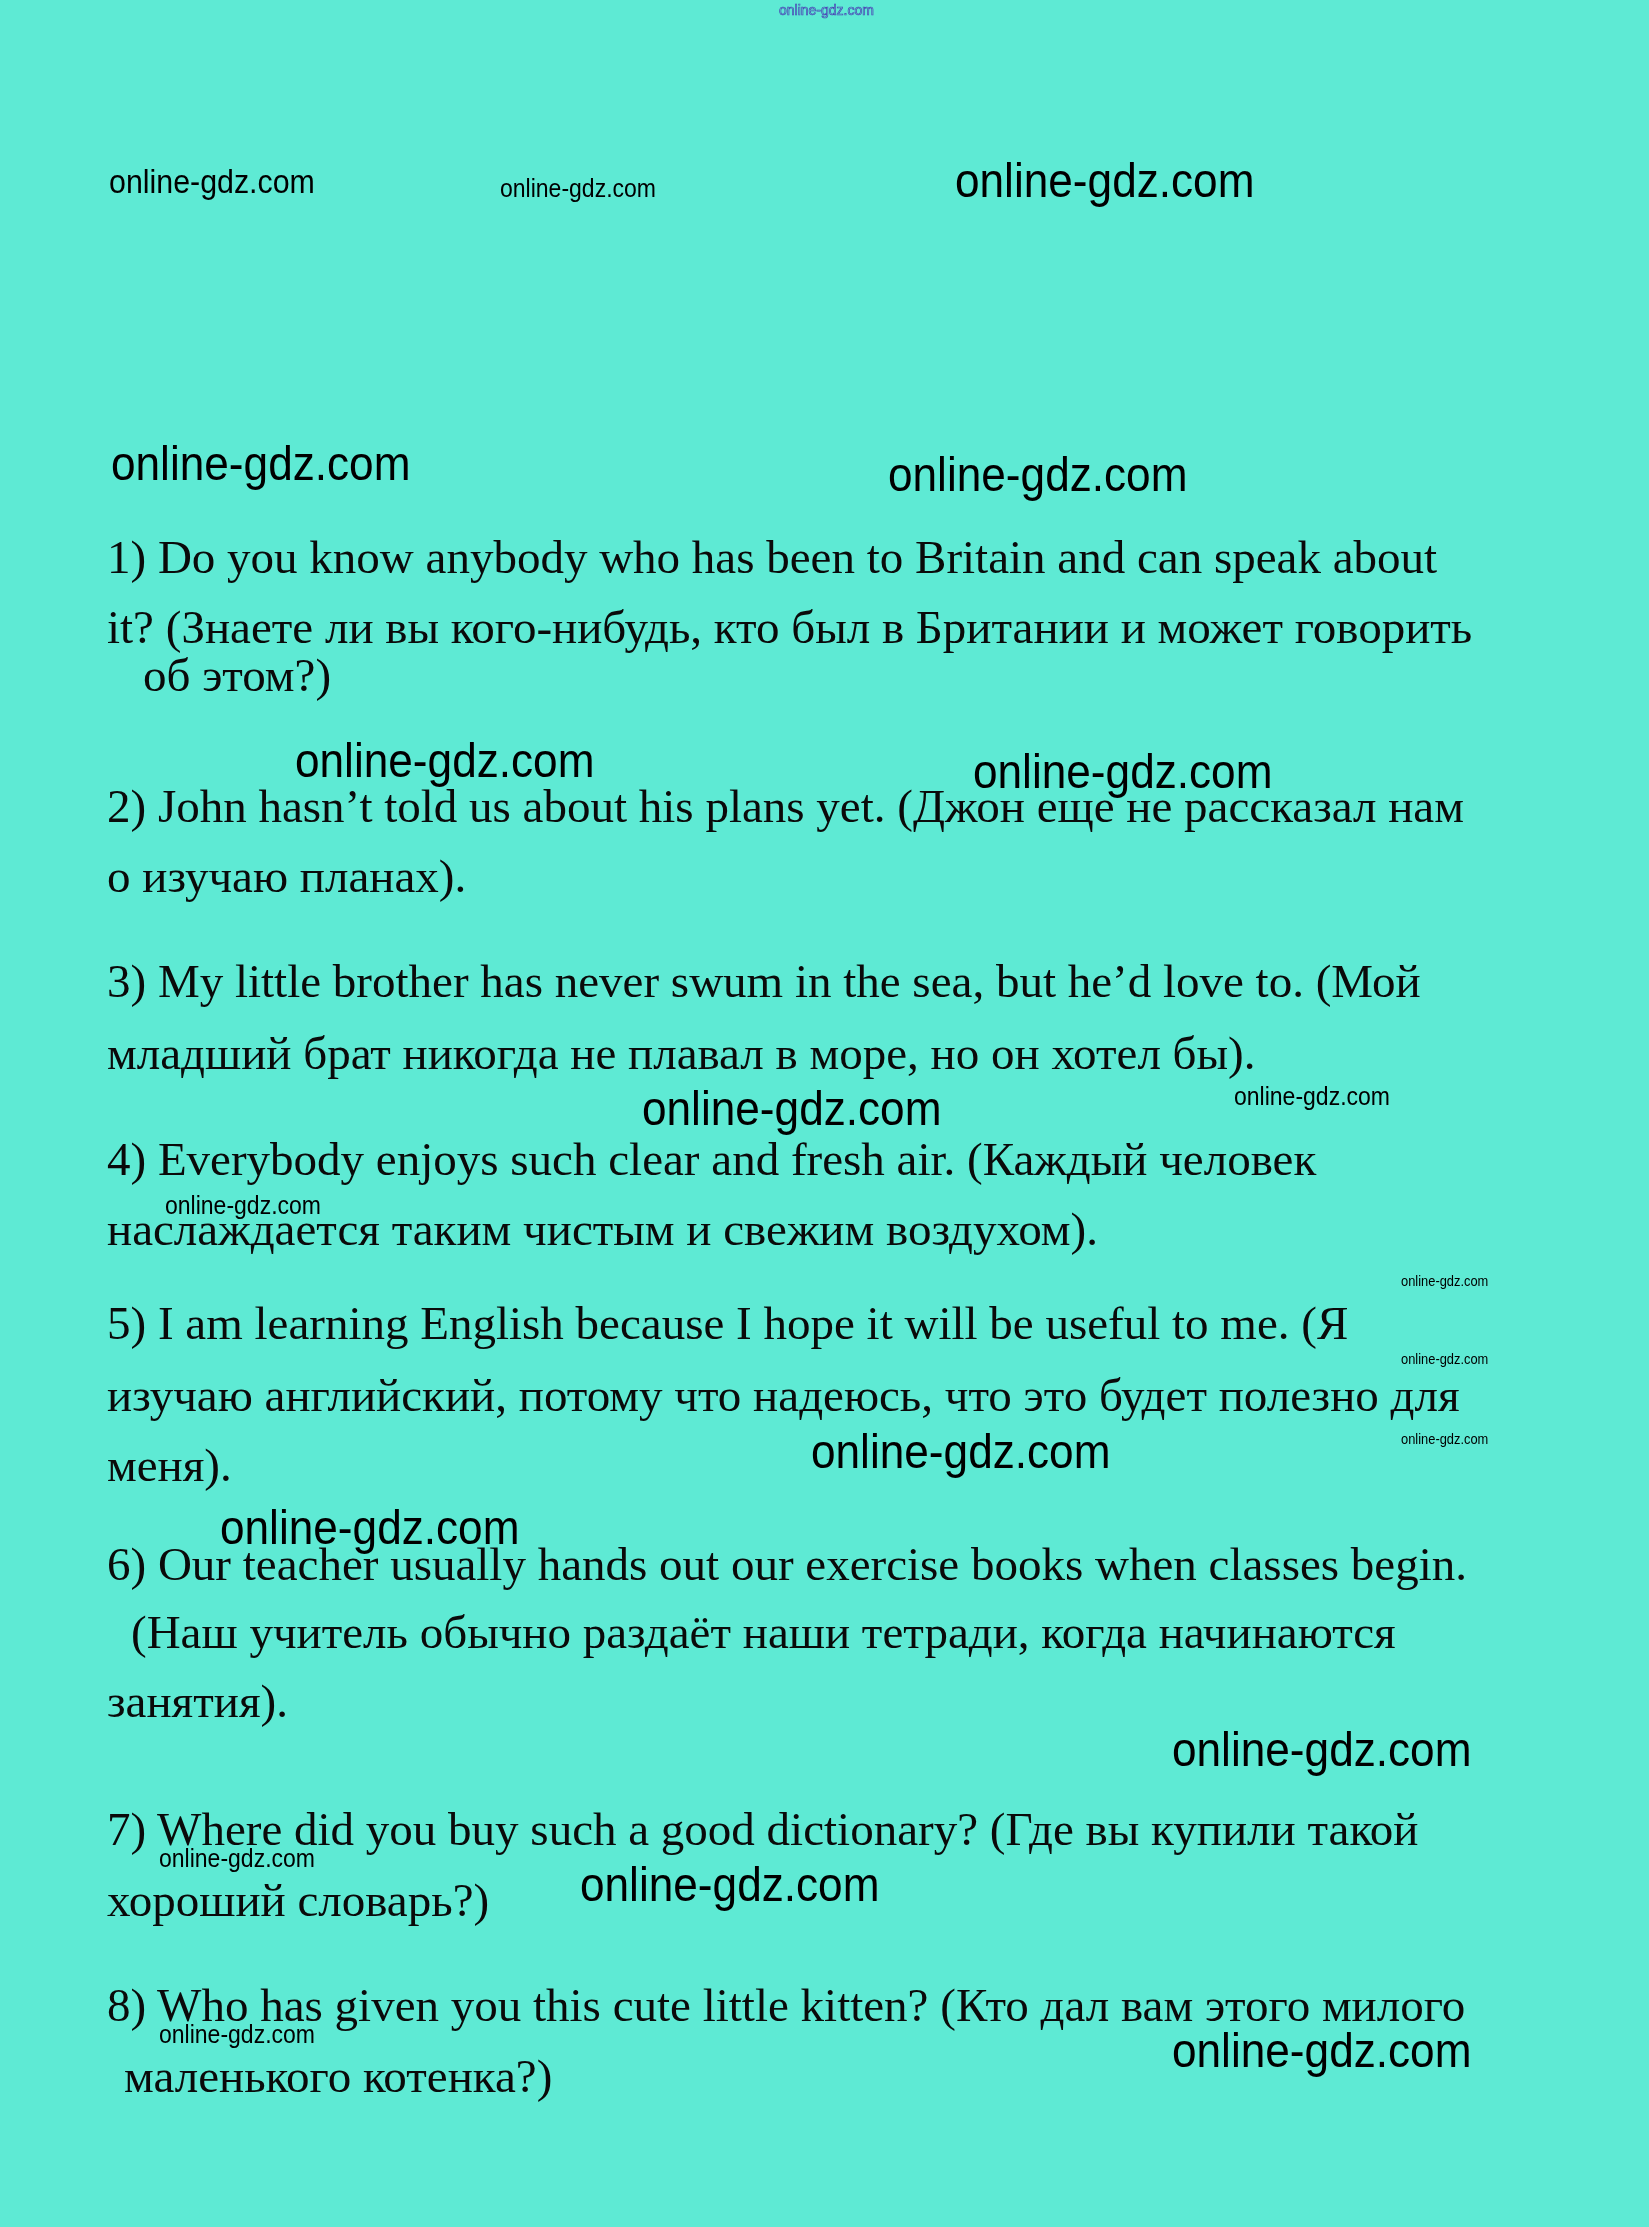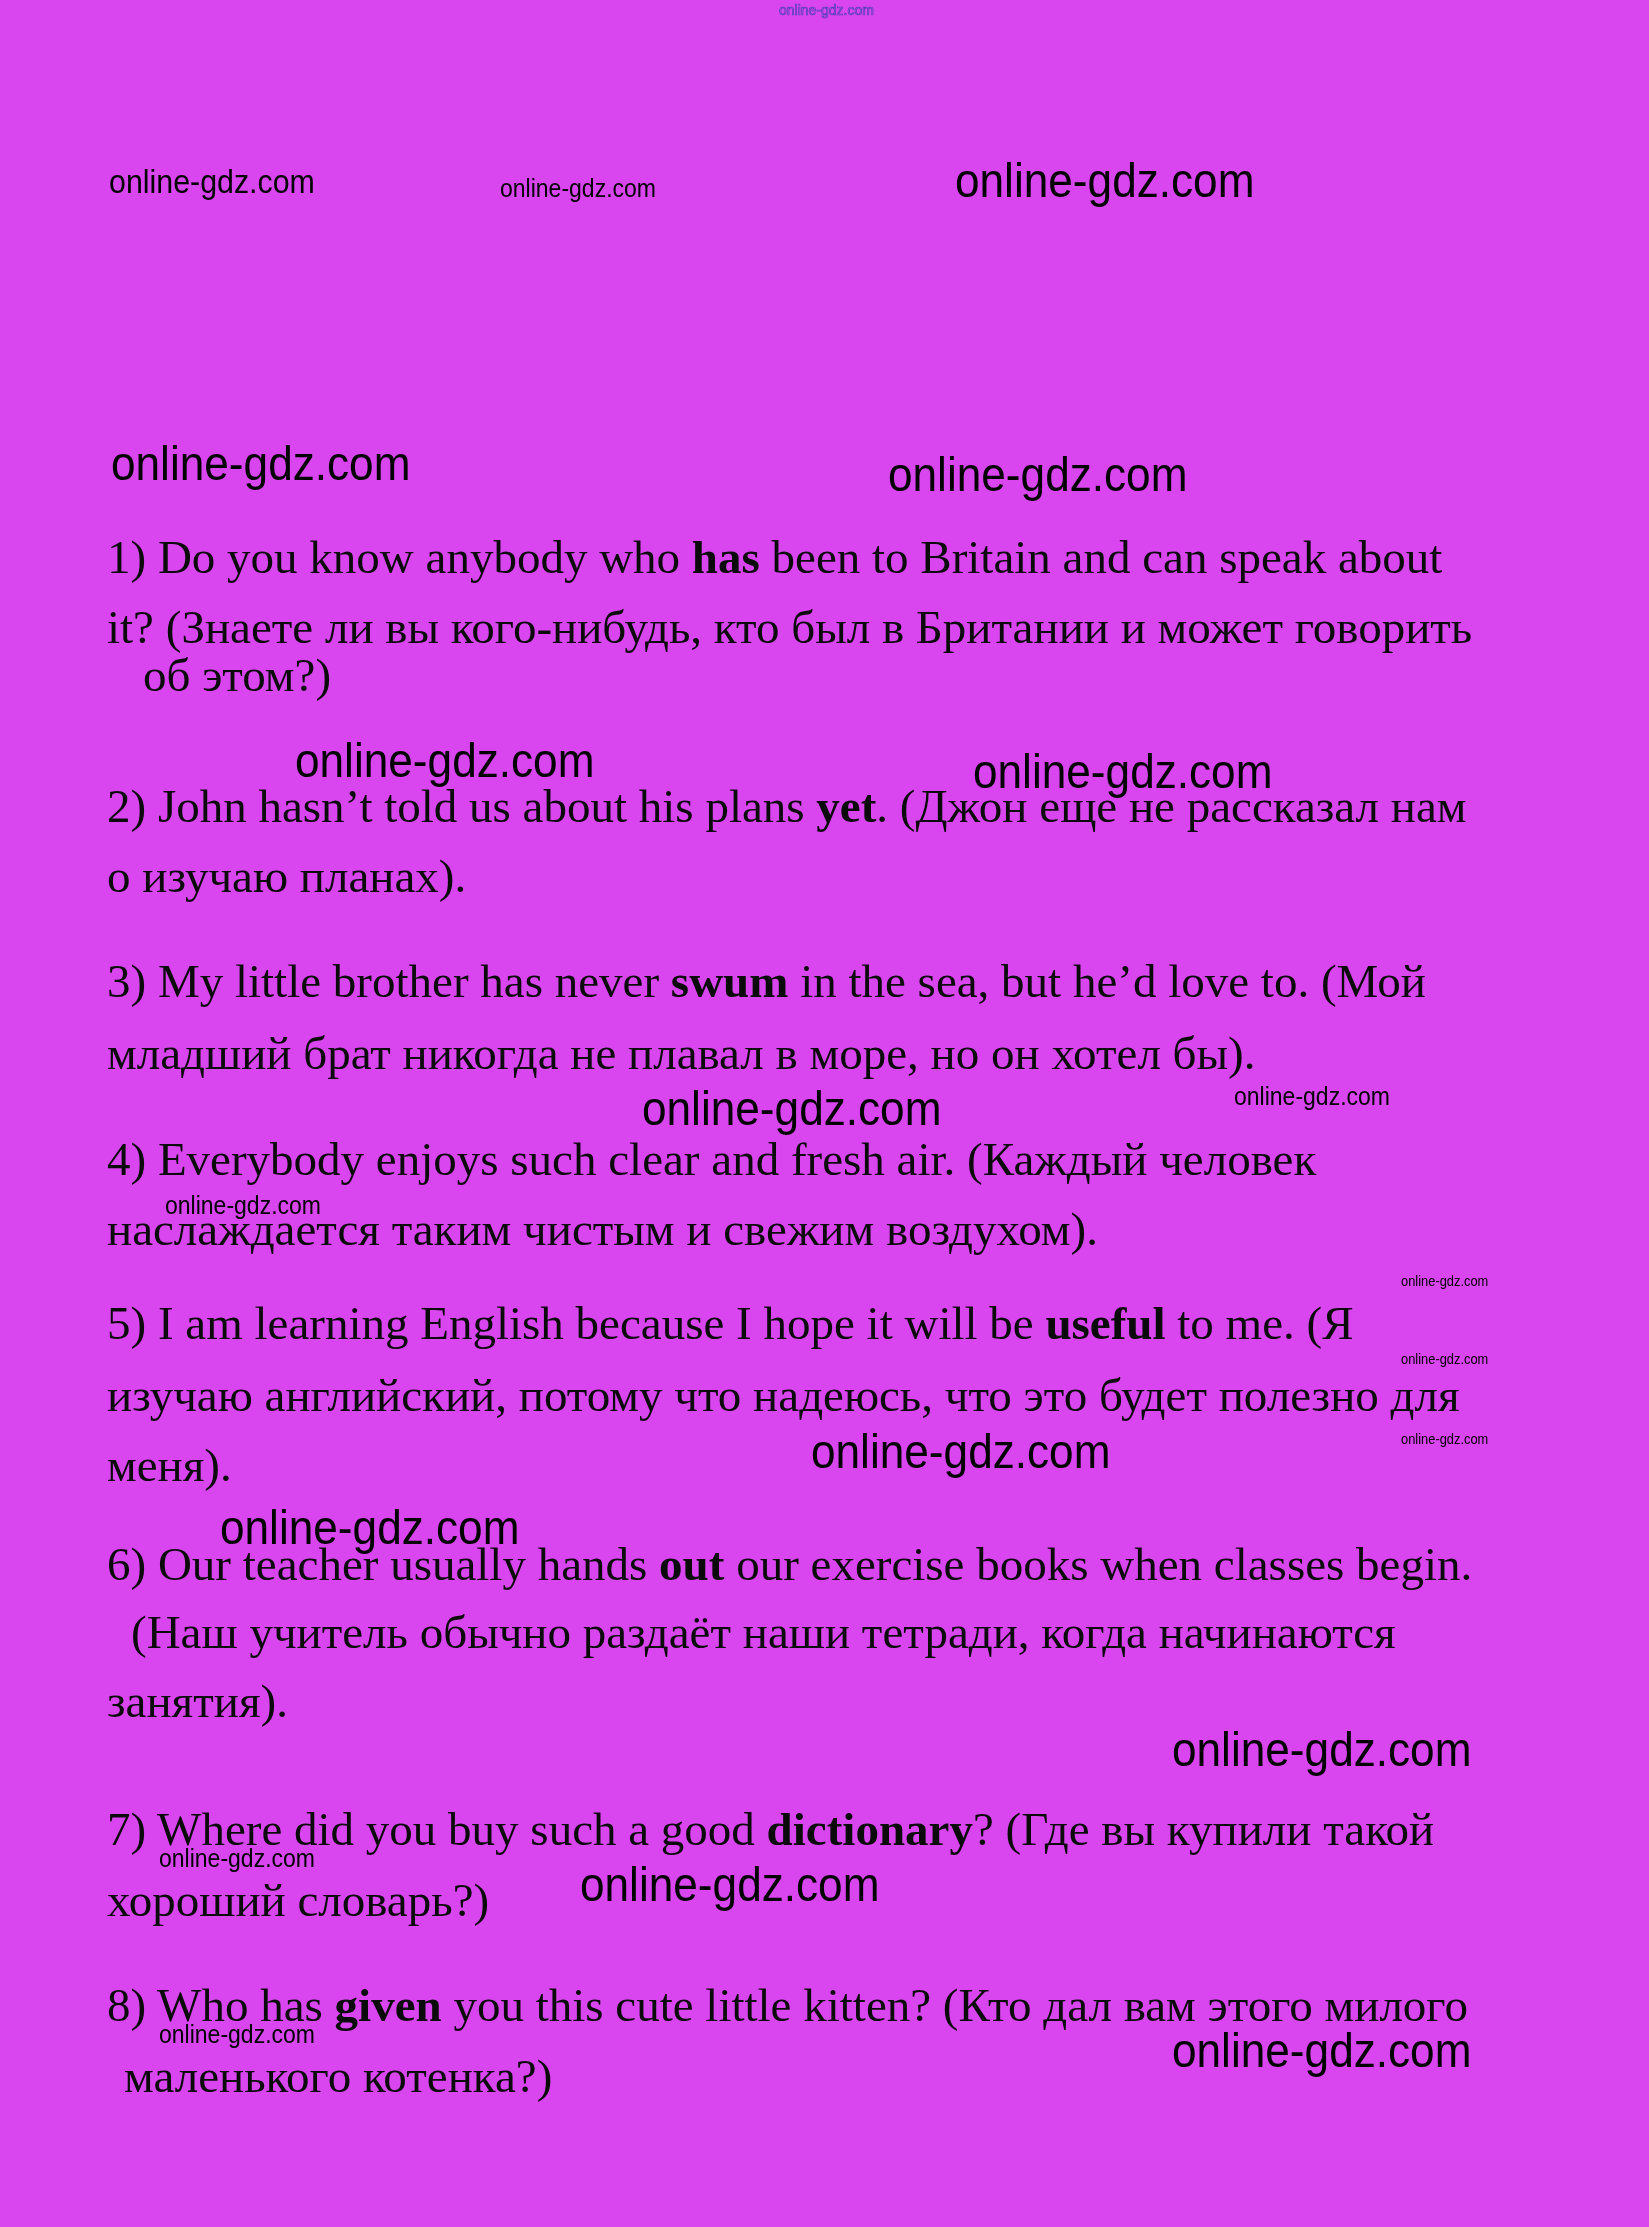--- a/index.html
+++ b/index.html
@@ -1,23 +1,23 @@
 <!DOCTYPE html>
 <html style="font-size:13.2px"><head>
 <meta charset="utf-8">
 <style>
   html, body { margin: 0; padding: 0; background: #ffffff; }
   body { width: 1650px; height: 2227px; position: relative; overflow: hidden; }
-  .page { position: absolute; left: 0; top: 0; width: 1650px; height: 2227px; background: #d946ef; }
+  .page { position: absolute; left: 0; top: 0; width: 1650px; height: 2227px; background: #5eead4; }
   .ln {
     position: absolute; left: 107px; white-space: nowrap;
     font-family: "Liberation Serif", "DejaVu Serif", serif;
     font-size: 47px; line-height: 47px; color: #0a0a0a;
   }
-  .ln b { font-weight: bold; }
+  .ln b { font-weight: normal; }
   .heading {
     position: absolute; left: 107px; white-space: nowrap;
     font-family: "Liberation Serif", "DejaVu Serif", serif;
     font-weight: bold; font-size: 45px; line-height: 45px; color: #0a0a0a;
   }
   .wm {
     position: absolute; white-space: nowrap;
     font-family: "Liberation Sans", "DejaVu Sans", sans-serif;
     color: #000000; transform-origin: 0 0;
   }

